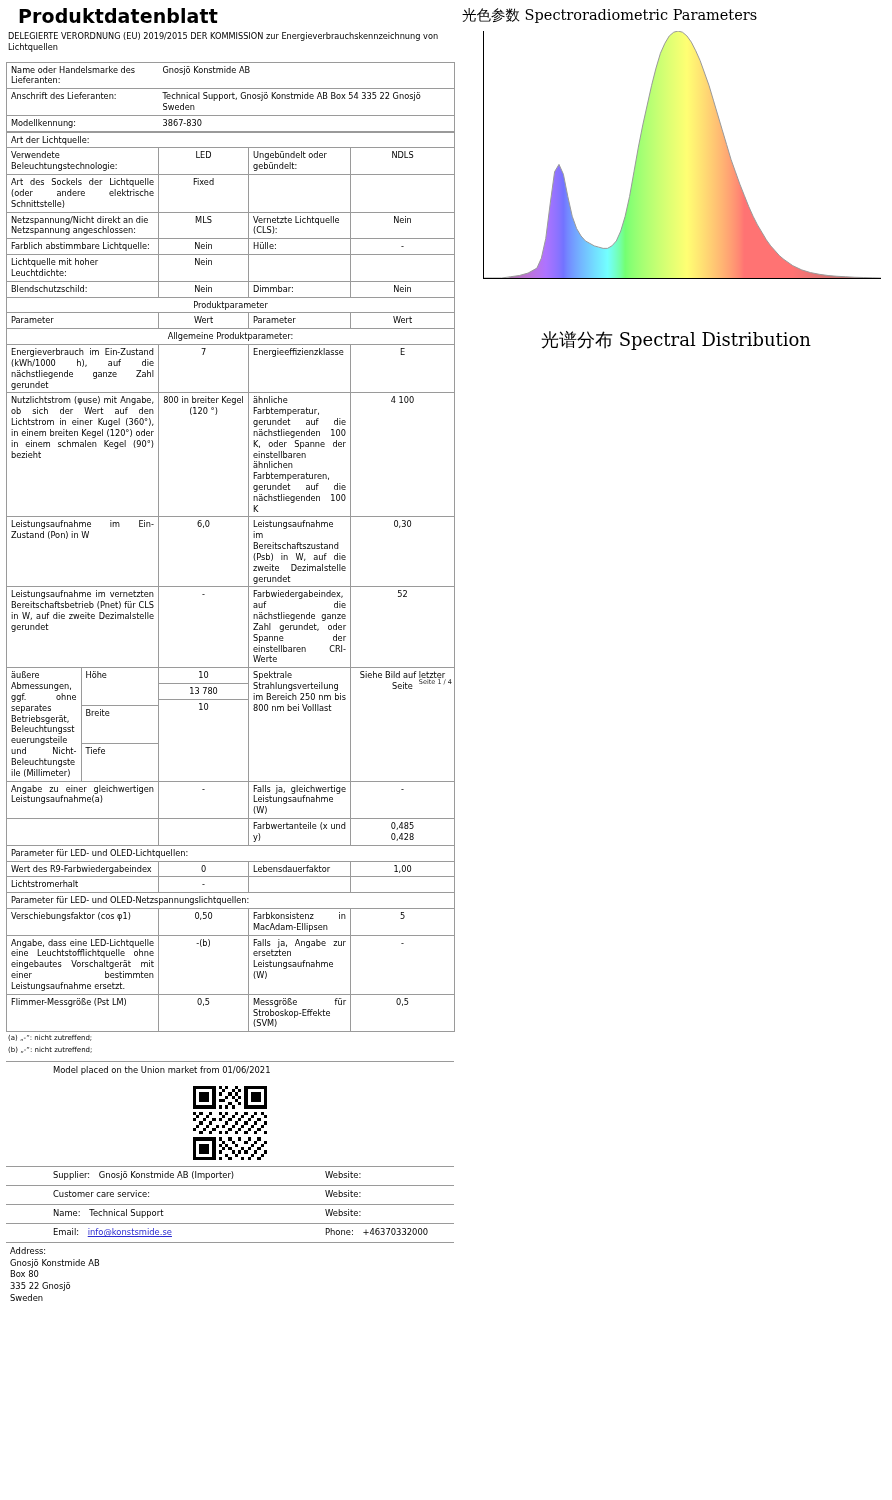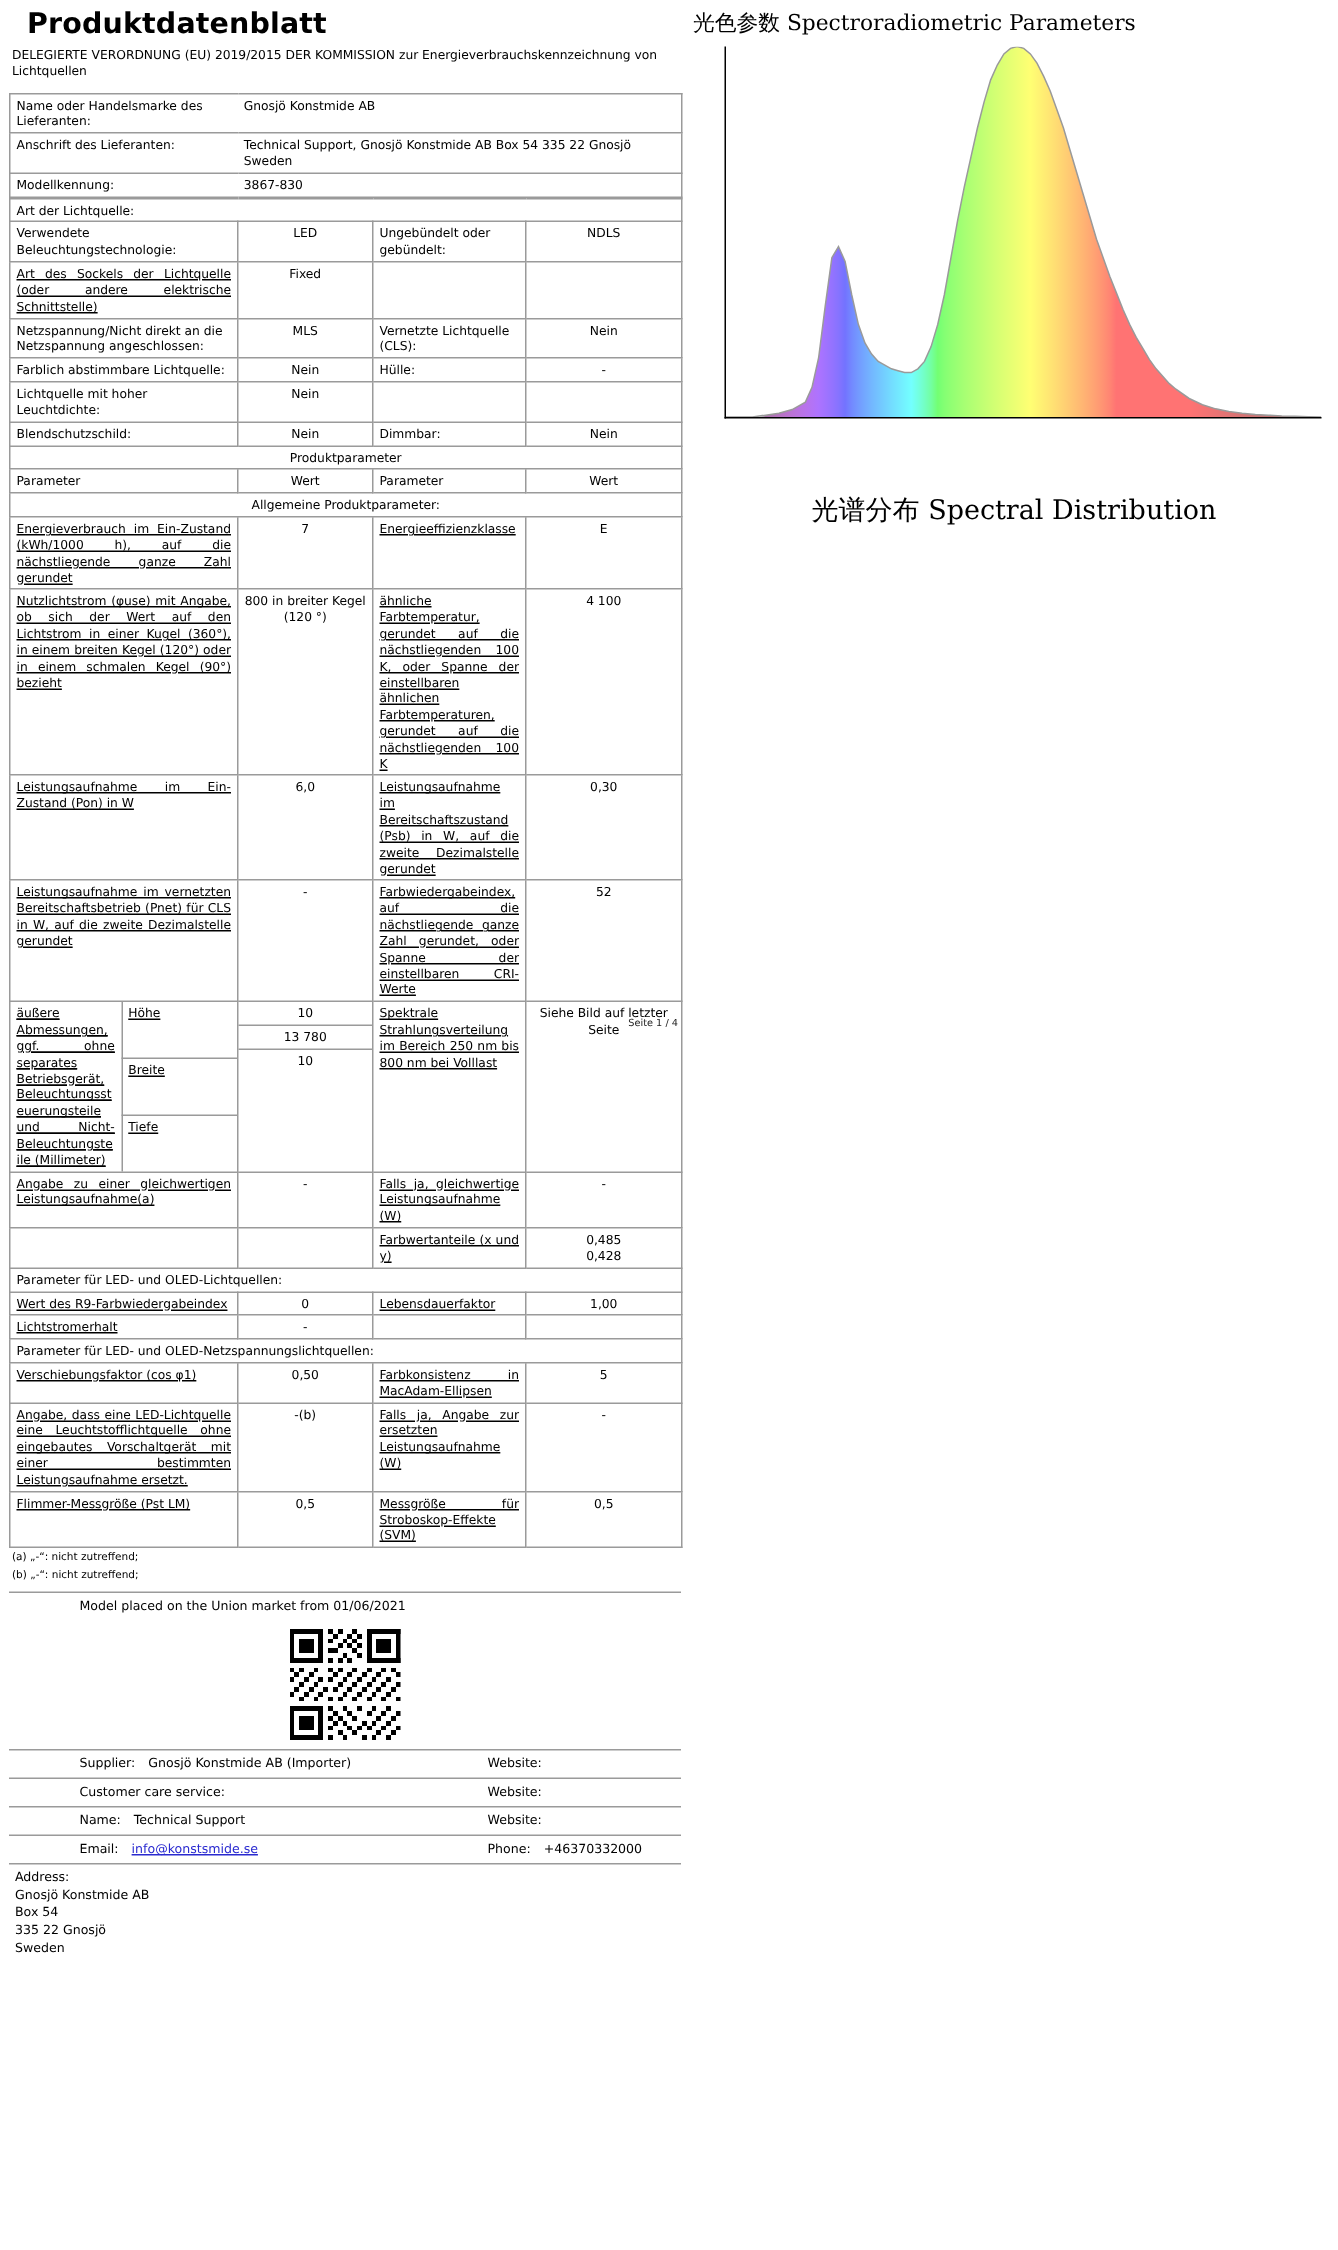--- a/index.html
+++ b/index.html
@@ -51,21 +51,21 @@
     border-radius: 29px;
   }
   table.t td {
     border: 0.7px solid #9a9a9a;
     padding: 2px 4px;
     vertical-align: top;
     line-height: 1.32;
     word-wrap: break-word;
   }
   .c { text-align: center; }
-  .just { text-align: justify; text-decoration: underline; }
+  .just { text-align: justify; }
   .sec { text-align: center; }
   .nb-t { border-top: none !important; }
   .nb-b { border-bottom: none !important; }
   .nb-l { border-left: none !important; }
   .nb-r { border-right: none !important; }
   .nob { border: none !important; }
 
   .pagenum {
     position: absolute;
     right: 8px;
@@ -550,21 +550,21 @@
         <a class="link" href="#" style="margin-left:6px">info@konstsmide.se</a>
       </div>
       <div class="fcol-r">
         <span class="lbl">Phone:</span>
         <span class="val" style="margin-left:6px">+46370332000</span>
       </div>
     </div>
     <div class="addr-block">
       <div>Address:</div>
       <div>Gnosjö Konstmide AB</div>
-      <div>Box 54</div>
+      <div>Box 80</div>
       <div>335 22 Gnosjö</div>
       <div>Sweden</div>
     </div>
   </div>
 
   <div class="pagenum">Seite 1 / 4</div>
 </div>
 
 <div id="chart-panel">
   <div class="chart-title">光色参数 Spectroradiometric Parameters</div>

